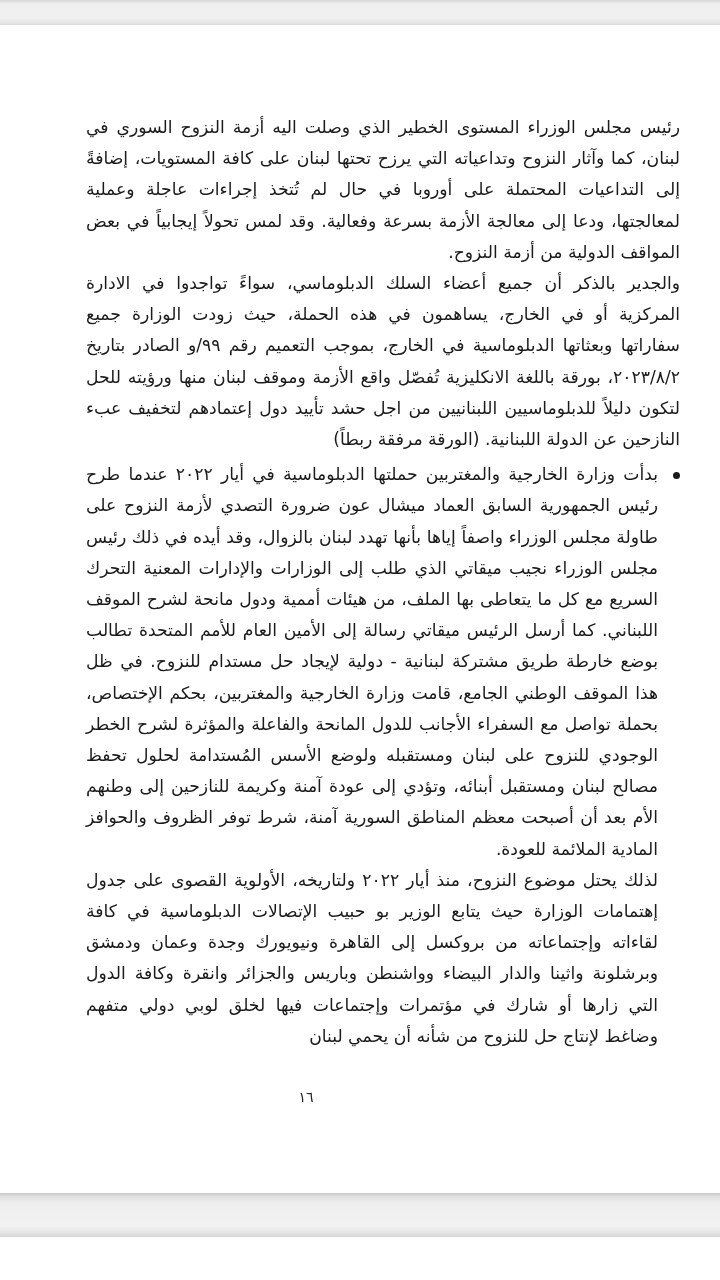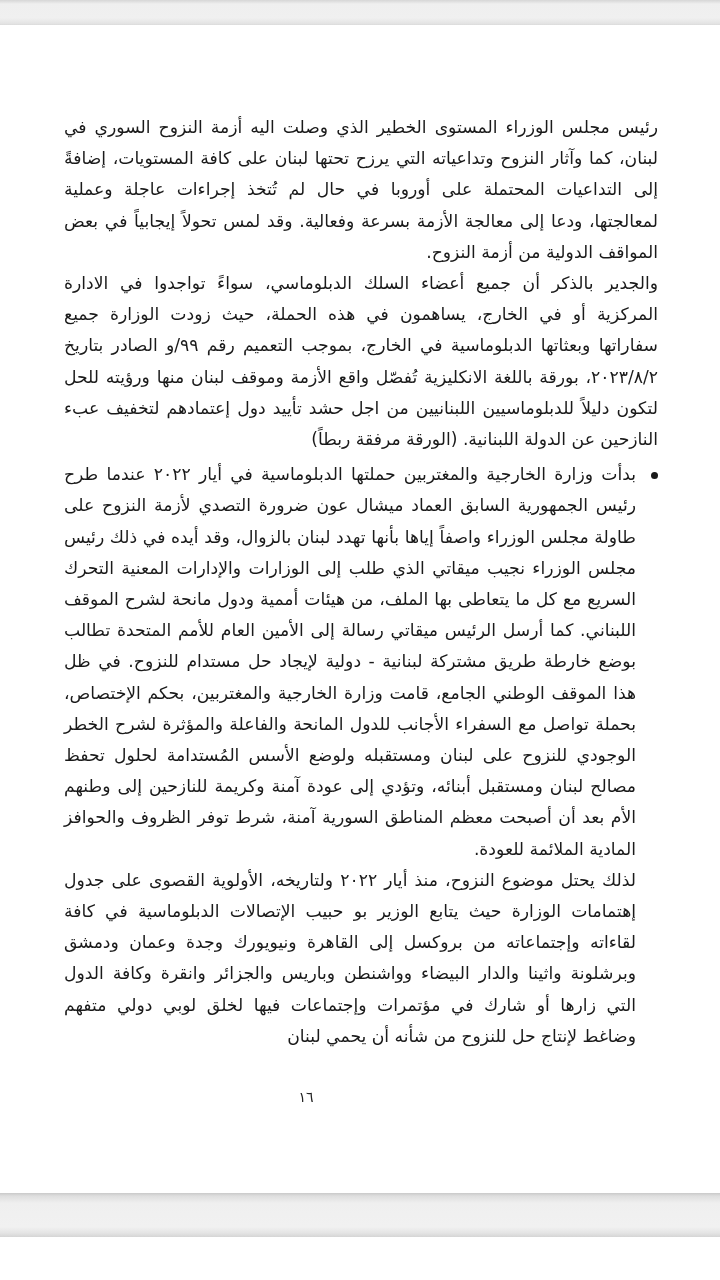--- a/index.html
+++ b/index.html
@@ -27,21 +27,21 @@
       background: linear-gradient(#c9c9c9 0px, #dedede 3px, #efefef 10px, #f1f1f1 34px, #e4e4e4 40px, #d5d5d5 44px);
     }
     .page {
       position: absolute;
       left: 0; top: 25px;
       width: 720px; height: 1168px;
       background: #ffffff;
     }
     .text-block {
       position: absolute;
-      left: 64px;
+      left: 86px;
       width: 594px;
       top: 87px;
       direction: rtl;
       text-align: justify;
       text-align-last: right;
       color: #1a1a1a;
       font-size: 17.2px;
       line-height: 31.2px;
     }
     .para {

